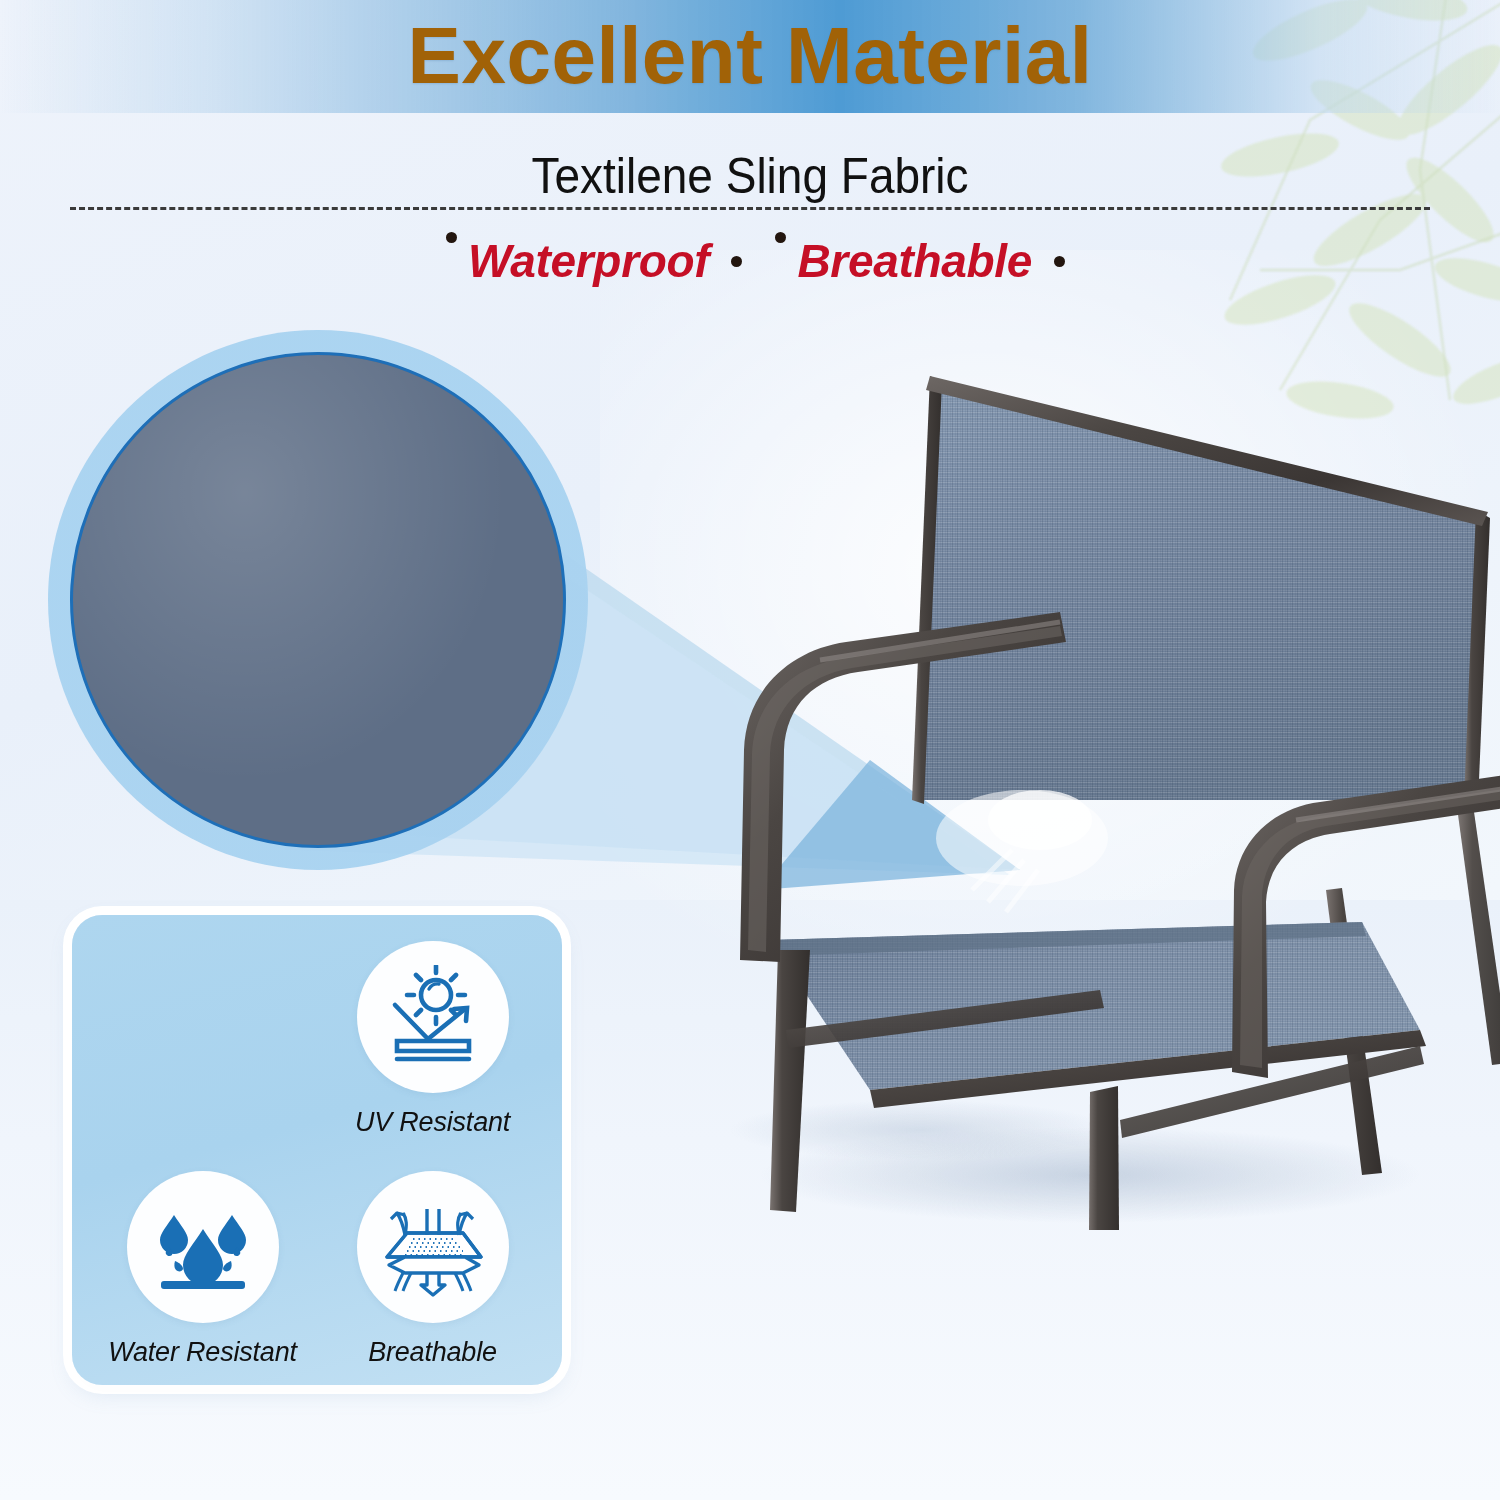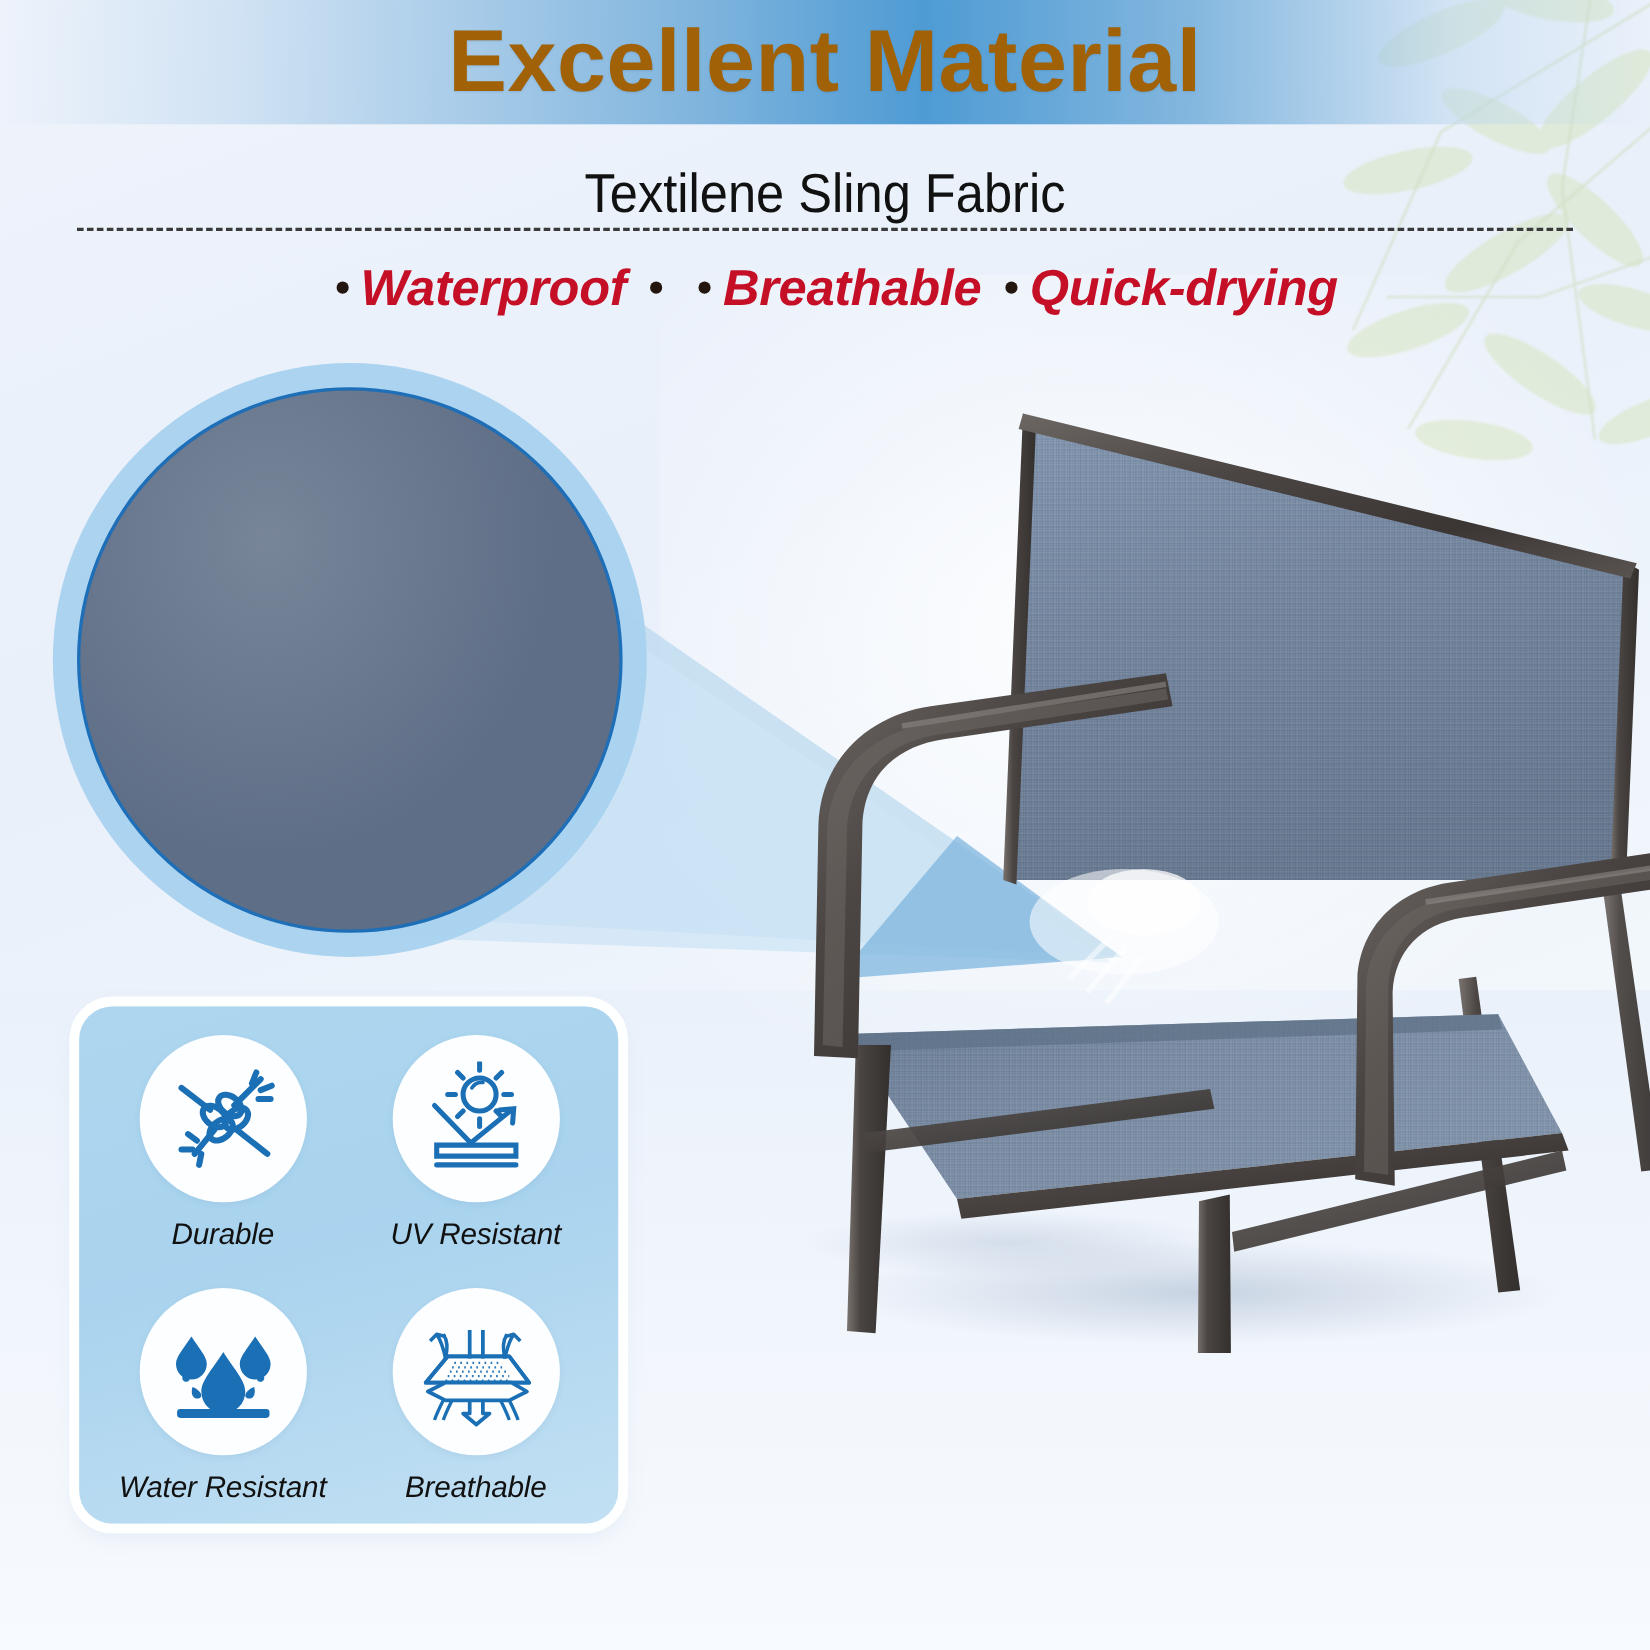--- a/index.html
+++ b/index.html
@@ -51,21 +51,21 @@
   }
   .divider {
     position:absolute; left:70px; right:70px; top:207px; height:0;
     border-top:3px dashed #3a3a3a;
   }
   .claims {
     position:absolute; left:0; right:0; top:232px;
     display:flex; justify-content:center; align-items:center; gap:0px;
     white-space:nowrap;
   }
-  .claim { display:inline-flex; align-items:center; }
+  .claim { display:inline-flex; align-items:flex-start; }
   .claim .dot {
     width:11px; height:11px; border-radius:50%; background:#23160f;
     display:inline-block; margin:0 11px 0 22px; flex:0 0 auto;
   }
   .claim .txt {
     color:#c50f26; font-weight:bold; font-style:italic;
     font-size:46px; line-height:58px; letter-spacing:-.3px;
   }
 
   
@@ -164,21 +164,20 @@
   </span>
   <span class="claim">
     <span class="dot"></span>
   </span>
   <span class="claim">
     <span class="dot"></span>
     <span class="txt">Breathable</span>
   </span>
   <span class="claim">
     <span class="dot"></span>
-    <span class="txt">Quick-drying</span>
   </span>
 </div>
 
 <svg class="cone" viewBox="0 0 1060 620">
   <polygon points="300,40 1020,540 300,500" fill="#a8cfea" opacity=".55"></polygon>
   <polygon points="290,60 1010,545 285,520" fill="#cde4f5" opacity=".75"></polygon>
   <polygon points="870,430 1020,540 760,560" fill="#7fb6de" opacity=".75"></polygon>
 </svg>
 
 <svg class="chair" viewBox="0 0 880 900">
@@ -260,39 +259,20 @@
 
 <div class="swatch-wrap">
   <div class="swatch-halo"></div>
   <div class="swatch">
     <div class="swatch-sheen"></div>
   </div>
 </div>
 
 <div class="panel">
 
-  <div class="cell c0">
-    <div class="bubble">
-      <svg width="104" height="104" viewBox="0 0 104 104">
-        <g stroke="#1a6fb5" stroke-width="5.5" fill="none" stroke-linecap="round">
-          <path d="M14 24 L40 44"></path>
-          <path d="M64 62 L92 84"></path>
-          <path d="M26 84 L44 62"></path>
-          <path d="M62 40 L86 16"></path>
-          <ellipse cx="44" cy="50" rx="12" ry="8" transform="rotate(38 44 50)"></ellipse>
-          <ellipse cx="58" cy="40" rx="12" ry="8" transform="rotate(38 58 40)"></ellipse>
-          <ellipse cx="50" cy="62" rx="12" ry="8" transform="rotate(-40 50 62)"></ellipse>
-          <ellipse cx="64" cy="52" rx="12" ry="8" transform="rotate(-40 64 52)"></ellipse>
-          <path d="M78 20 L82 10 M86 26 L96 22 M84 34 L95 34"></path>
-          <path d="M28 72 L20 66 M24 80 L14 80 M32 84 L30 94"></path>
-        </g>
-      </svg>
-    </div>
-    <div class="cap">Durable</div>
-  </div>
 
   <div class="cell c2">
     <div class="bubble">
       <svg width="104" height="104" viewBox="0 0 104 104">
         <g fill="#1a6fb5">
           <path d="M52 34 C62 50 72 60 72 70 a20 20 0 0 1 -40 0 C32 60 42 50 52 34 Z"></path>
           <path d="M23 20 C30 31 37 38 37 45 a14 14 0 0 1 -28 0 C9 38 16 31 23 20 Z"></path>
           <path d="M81 20 C88 31 95 38 95 45 a14 14 0 0 1 -28 0 C67 38 74 31 81 20 Z"></path>
           <path d="M18 52 c3 3 4 6 3 8 c-2 2 -5 1 -6 -1 c-1 -2 1 -5 3 -7 Z"></path>
           <path d="M24 66 c5 2 8 5 8 8 c-1 3 -5 3 -7 1 c-2 -2 -2 -6 -1 -9 Z"></path>

